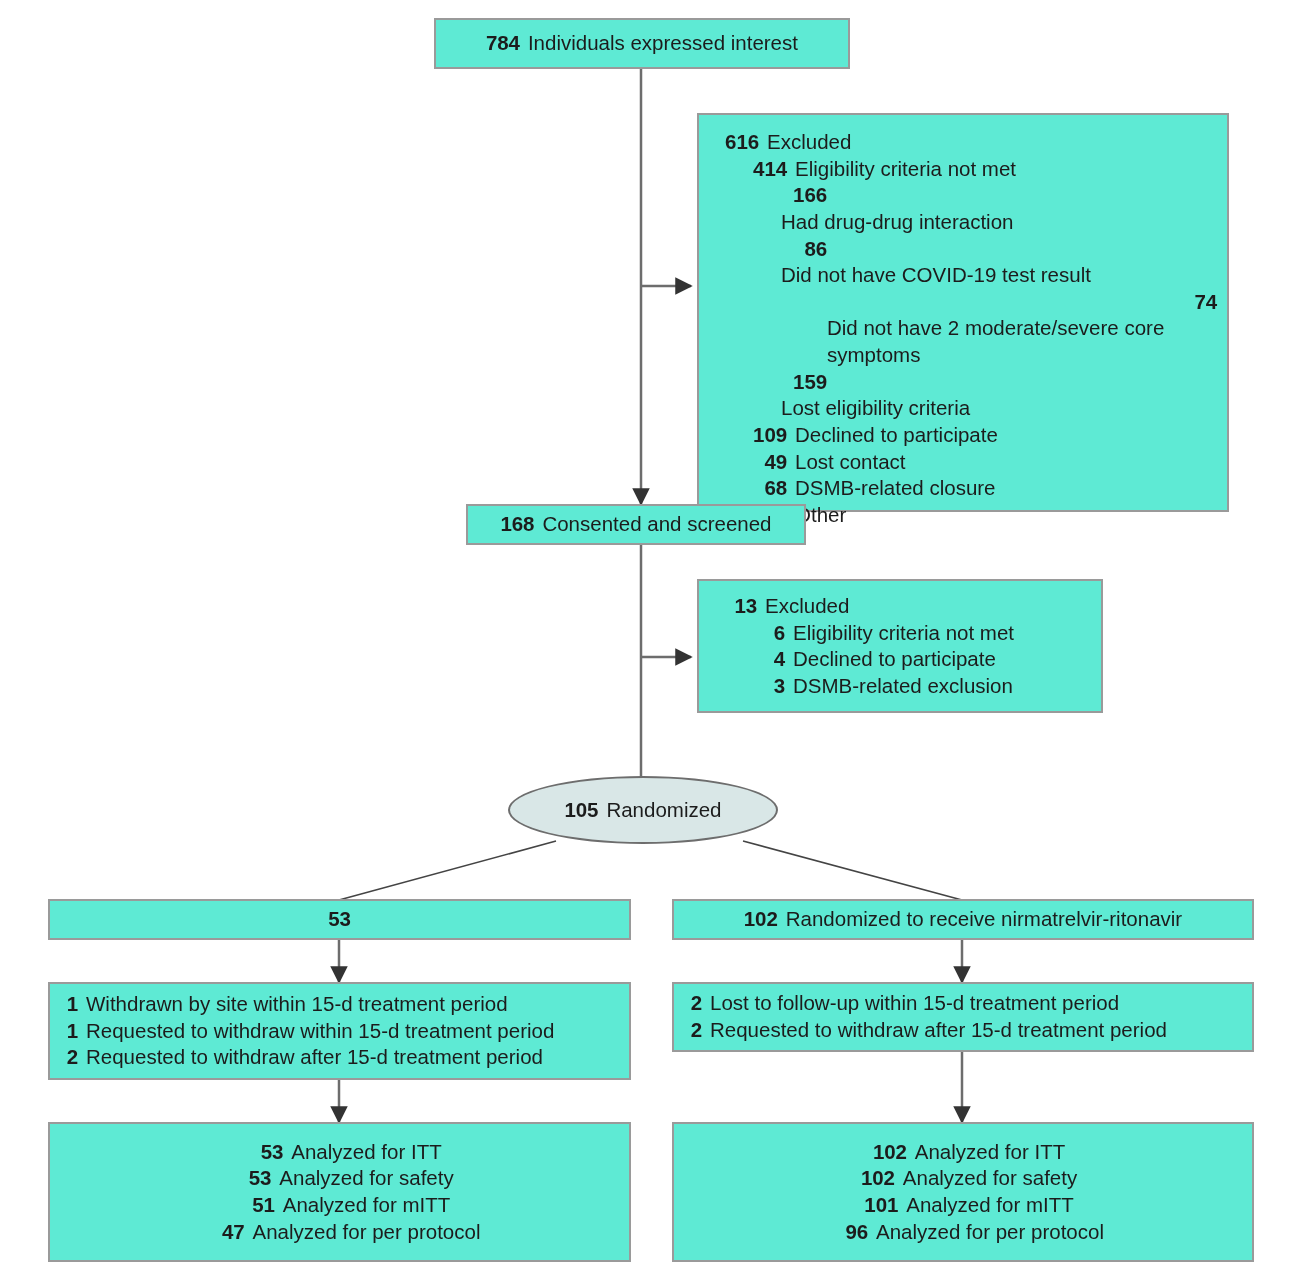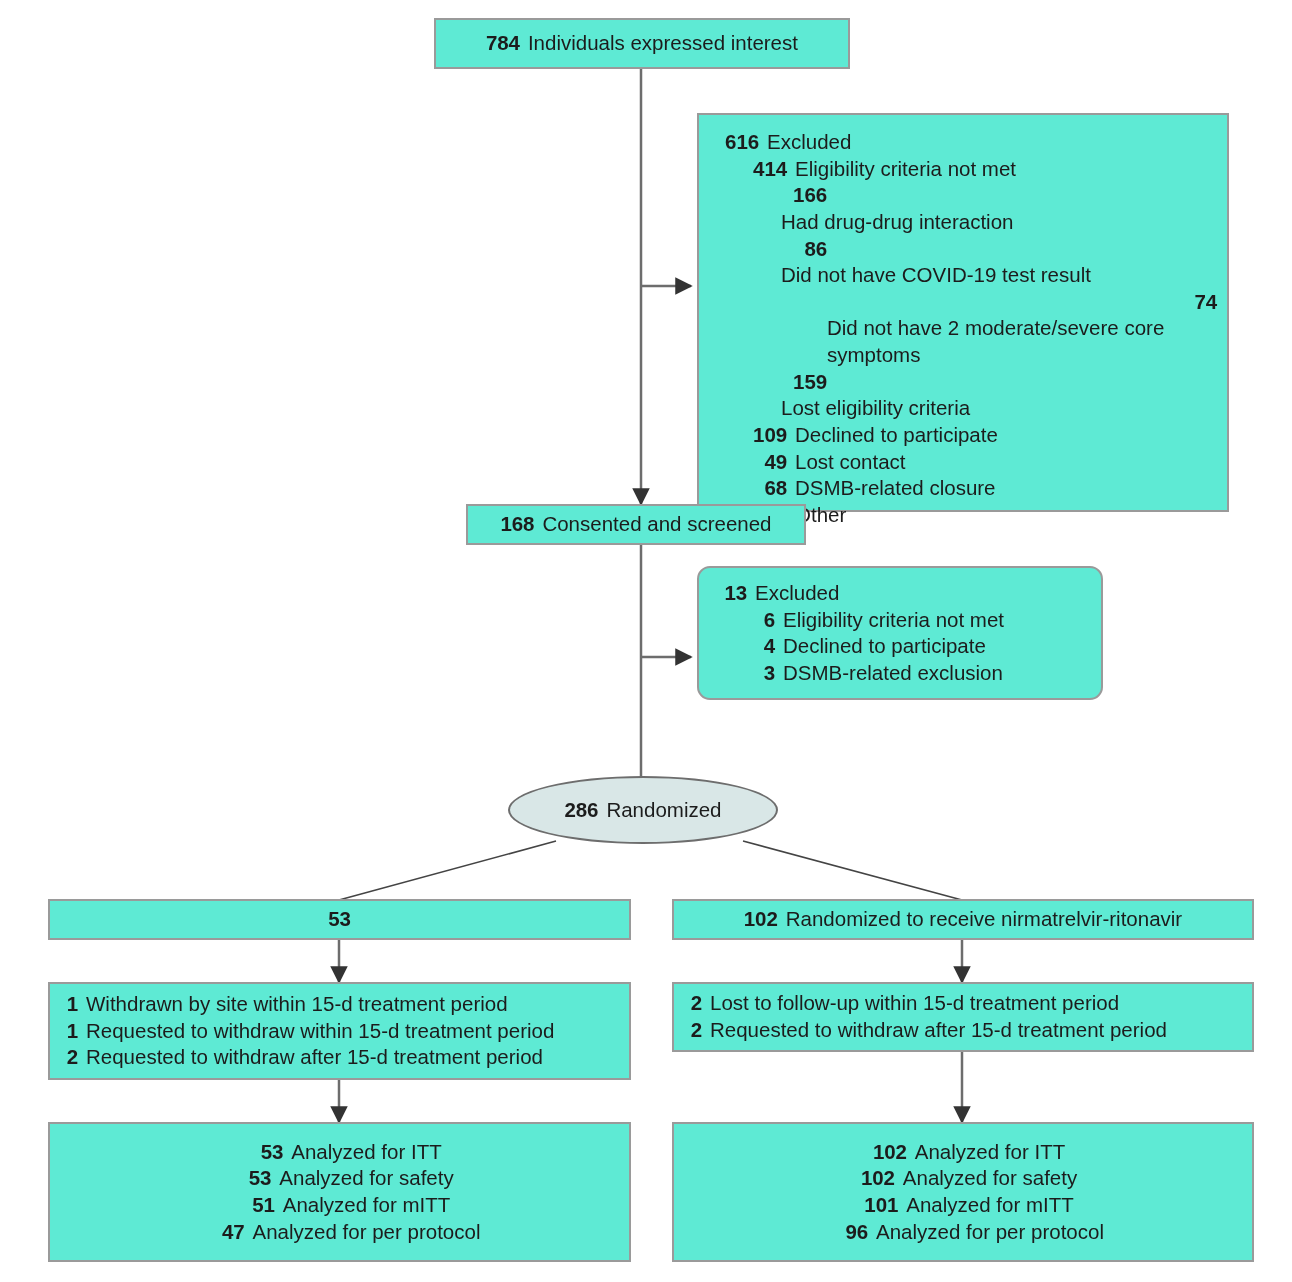--- a/index.html
+++ b/index.html
@@ -182,42 +182,42 @@
     </div>
   </div>
 
   <div class="box hdrbox" style="left:466px; top:504px; width:340px; height:41px;">
     <div class="row centered">
       <span class="num">168</span>
       <span class="txt">Consented and screened</span>
     </div>
   </div>
 
-  <div class="box" style="left:697px; top:566px; width:406px; height:134px; padding:12px 10px 12px 14px; justify-content:flex-start;border-radius:13px;">
+  <div class="box" style="left:697px; top:579px; width:406px; height:134px; padding:12px 10px 12px 24px; justify-content:flex-start;">
     <div class="row lvl0">
       <span class="num" style="width:34px;">13</span>
       <span class="txt">Excluded</span>
     </div>
     <div class="row lvl1">
       <span class="num" style="width:34px;">6</span>
       <span class="txt">Eligibility criteria not met</span>
     </div>
     <div class="row lvl1">
       <span class="num" style="width:34px;">4</span>
       <span class="txt">Declined to participate</span>
     </div>
     <div class="row lvl1">
       <span class="num" style="width:34px;">3</span>
       <span class="txt">DSMB-related exclusion</span>
     </div>
   </div>
 
   <div class="ellipse" style="left:508px; top:776px; width:270px; height:68px;">
     <div class="row">
-      <span class="num" style="width:auto;">286</span>
+      <span class="num" style="width:auto;">105</span>
       <span class="txt">Randomized</span>
     </div>
   </div>
 
   <div class="box hdrbox" style="left:48px; top:899px; width:583px; height:41px;">
     <div class="row centered">
       <span class="num">53</span>
     </div>
   </div>
 

